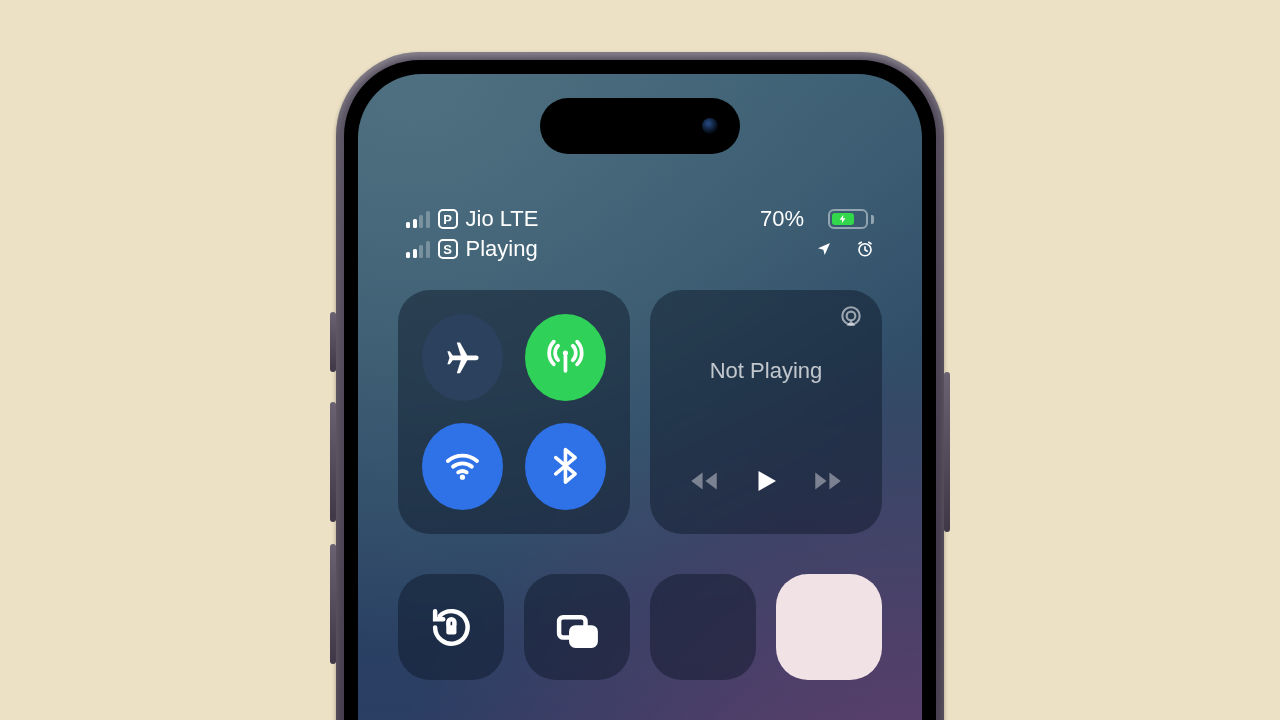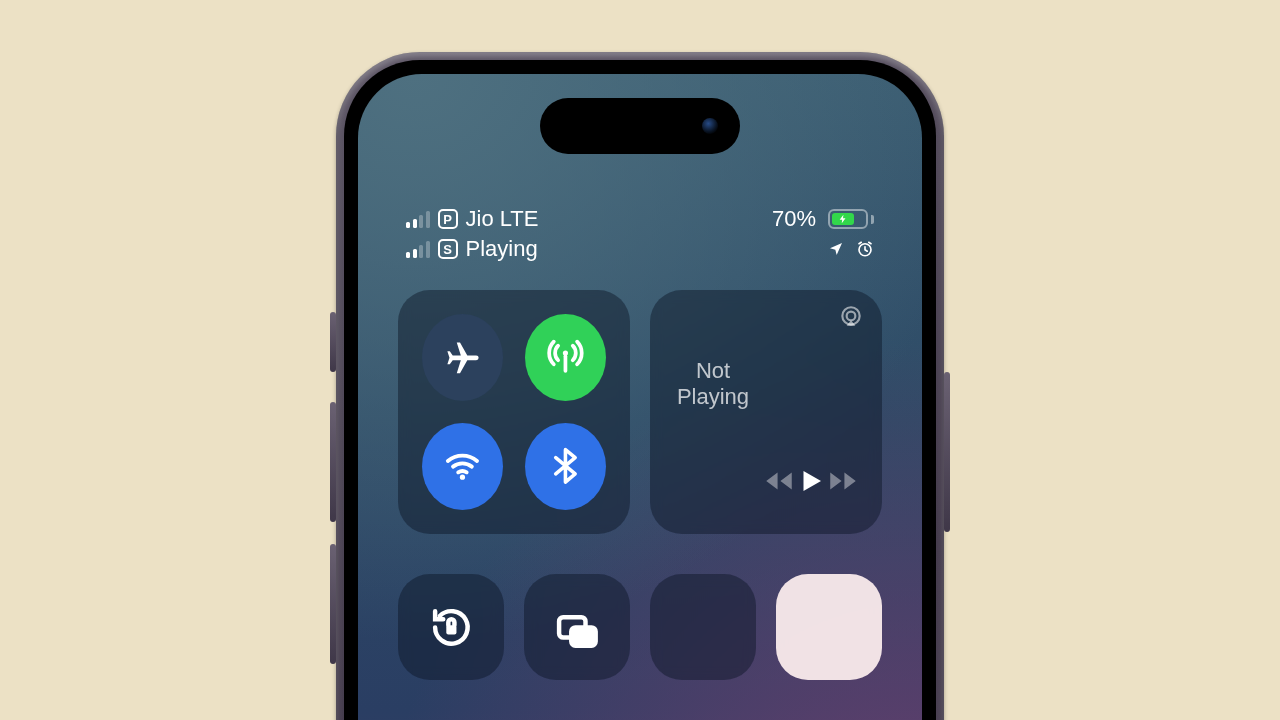--- a/index.html
+++ b/index.html
@@ -75,21 +75,21 @@
   .status {
     position:absolute; top:130px; left:0; right:0;
     padding:0 48px;
     color:#fff;
   }
   .status-row {
     display:flex; justify-content:space-between; align-items:center;
     height:30px; font-size:22px; font-weight:400;
   }
   .sleft { display:flex; align-items:center; gap:8px; }
-  .sright{ display:flex; align-items:center; gap:12px; }
+  .sright{ display:flex; align-items:center; gap:24px; }
 
   .sigbars { display:flex; align-items:flex-end; gap:2.5px; height:17px; }
   .sigbars span { width:4px; background:#fff; border-radius:1.5px; }
   .sigbars span.dim { background:rgba(255,255,255,.28); }
   .sigbars span:nth-child(1){height:6px;}
   .sigbars span:nth-child(2){height:9px;}
   .sigbars span:nth-child(3){height:13px;}
   .sigbars span:nth-child(4){height:17px;}
 
   .simtag {
@@ -147,21 +147,21 @@
   }
   .c-off  { background:#2c415d; }
   .c-green{ background:#30d158; }
   .c-blue { background:#2f71e7; }
   .circle svg { width:48%; height:48%; }
 
   .tile.media {
     aspect-ratio:1/1.05;
     padding:22px 18px 18px;
     color:rgba(255,255,255,.72);
-    display:flex; 
+    display:flex; flex-direction:column;
   }
   .airplay-mini {
     position:absolute; top:14px; right:18px; width:26px; height:26px;
     color:rgba(255,255,255,.55);
   }
   .np {
     text-align:center; font-size:22px;
     margin-top:46px;
   }
   .mctrls {

